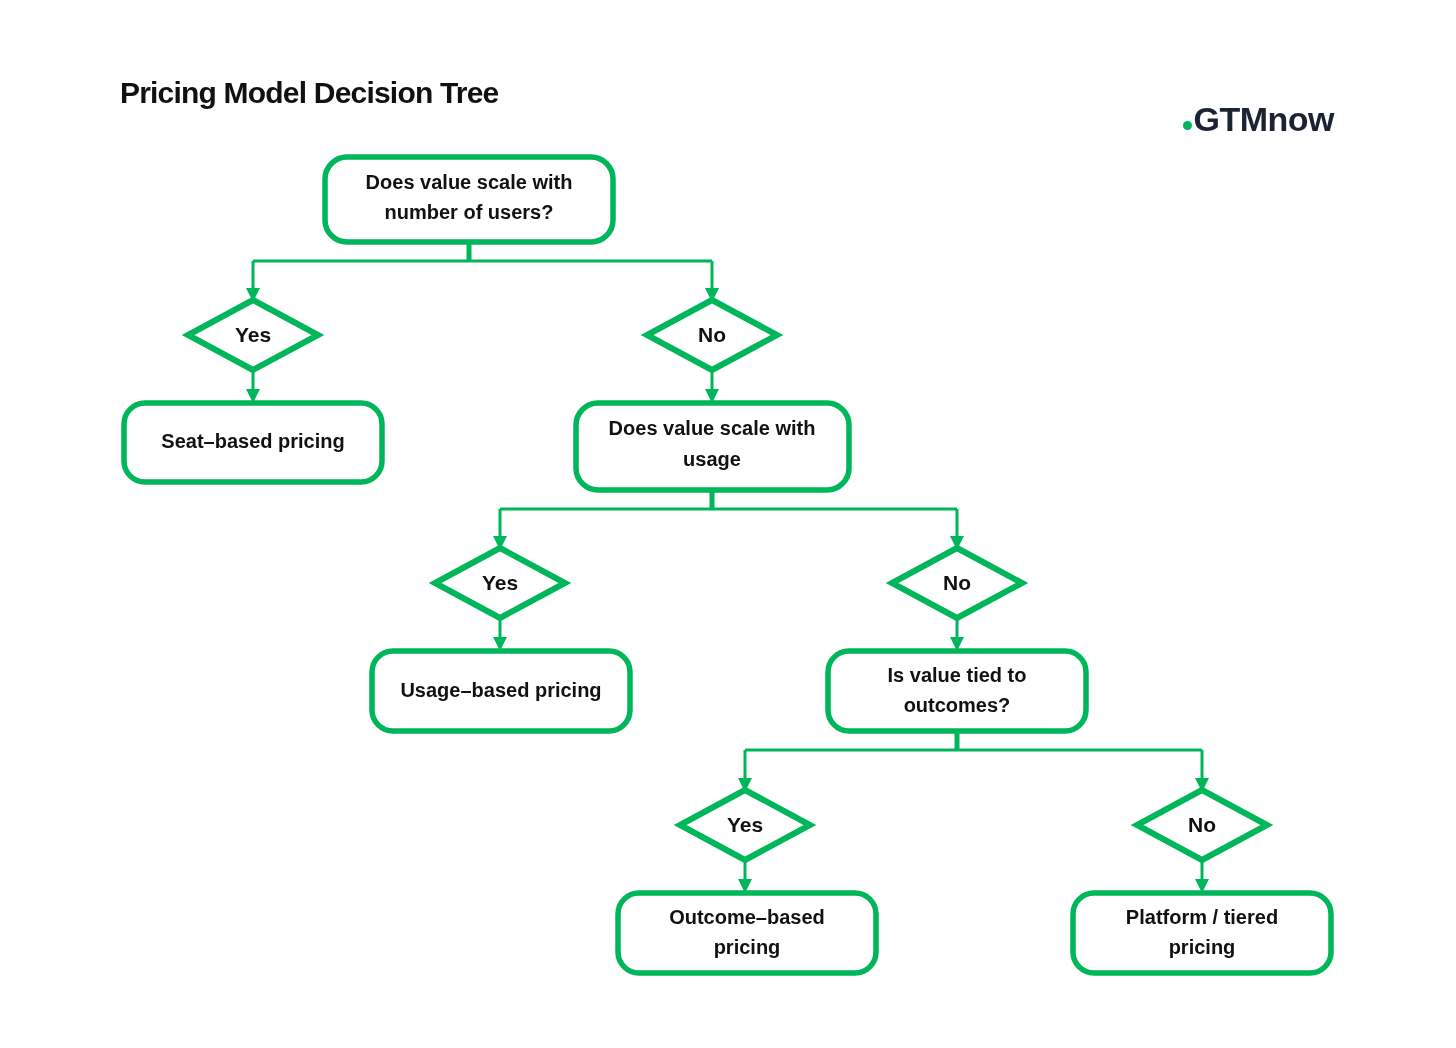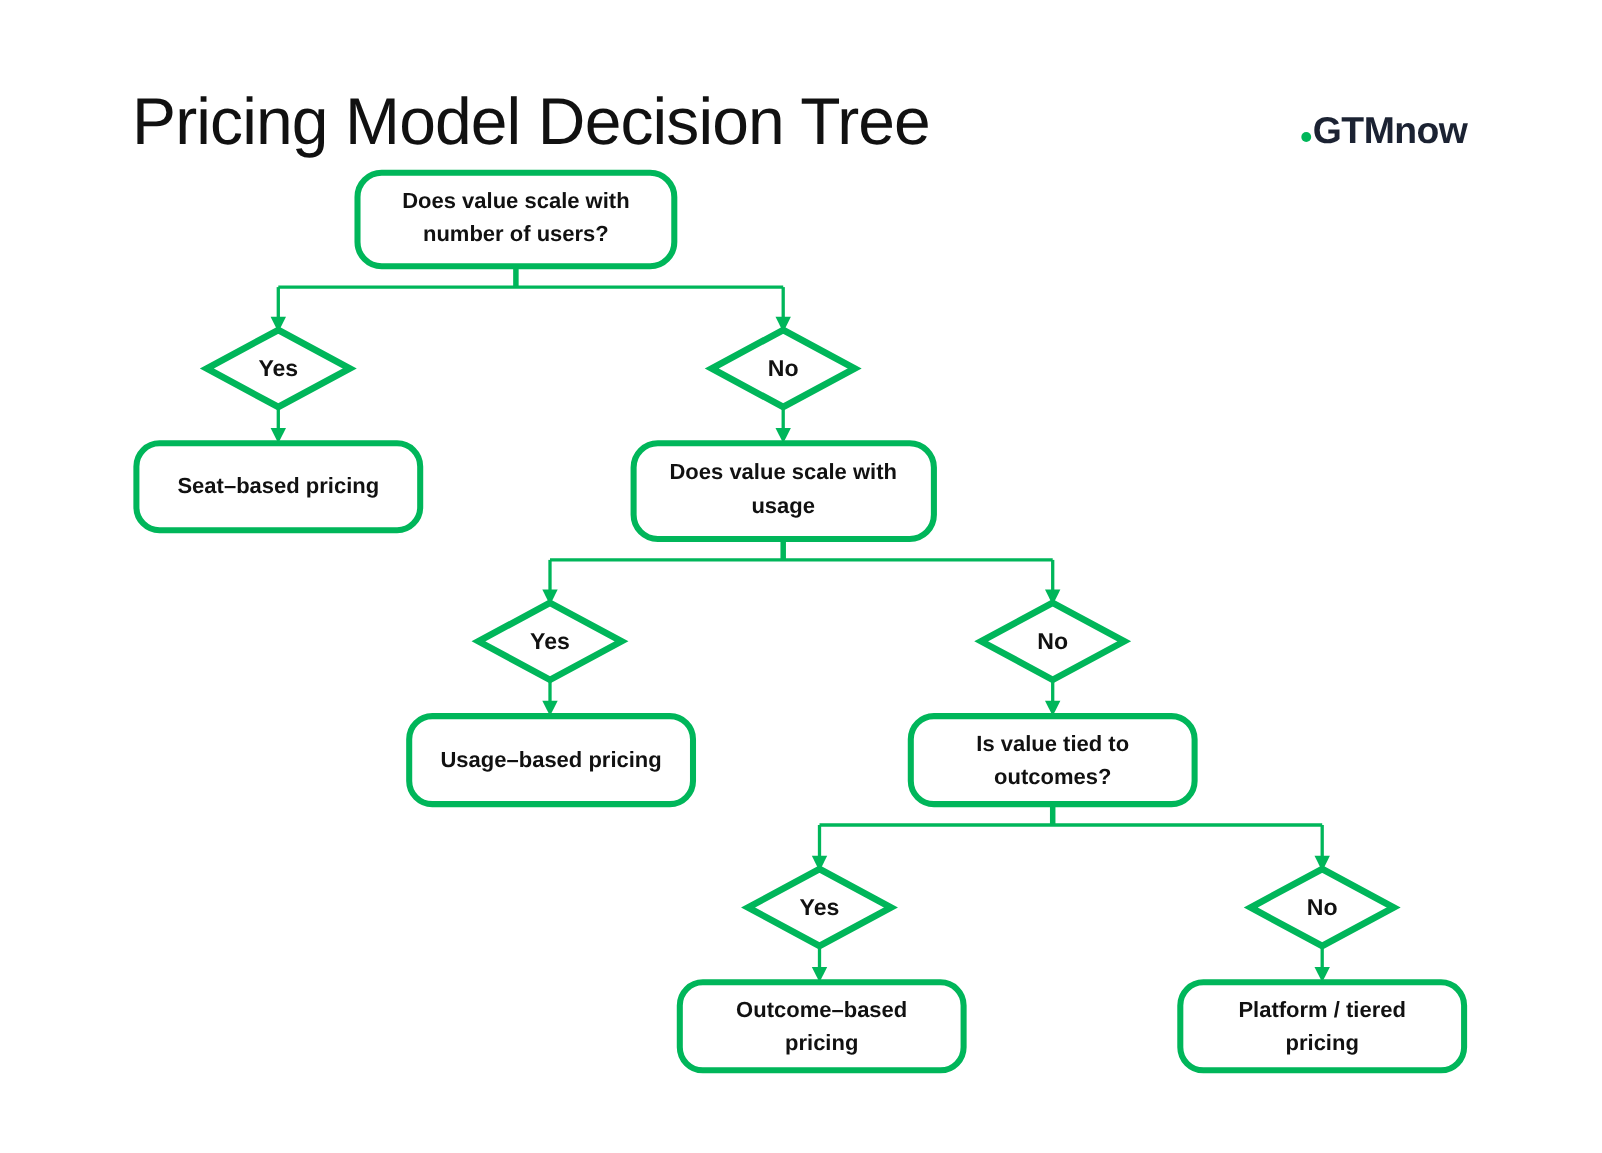--- a/index.html
+++ b/index.html
@@ -17,22 +17,22 @@
   #canvas {
     position: relative;
     width: 1456px;
     height: 1048px;
     background: #ffffff;
   }
   #page-title {
     position: absolute;
     left: 120px;
     top: 76px;
-    font-size: 60px;
-    font-weight: 400;
+    font-size: 30px;
+    font-weight: 700;
     color: #111111;
     letter-spacing: -0.8px;
     white-space: nowrap;
   }
   #brand-logo {
     position: absolute;
     right: 122px;
     top: 100px;
     font-size: 34px;
     font-weight: 700;

